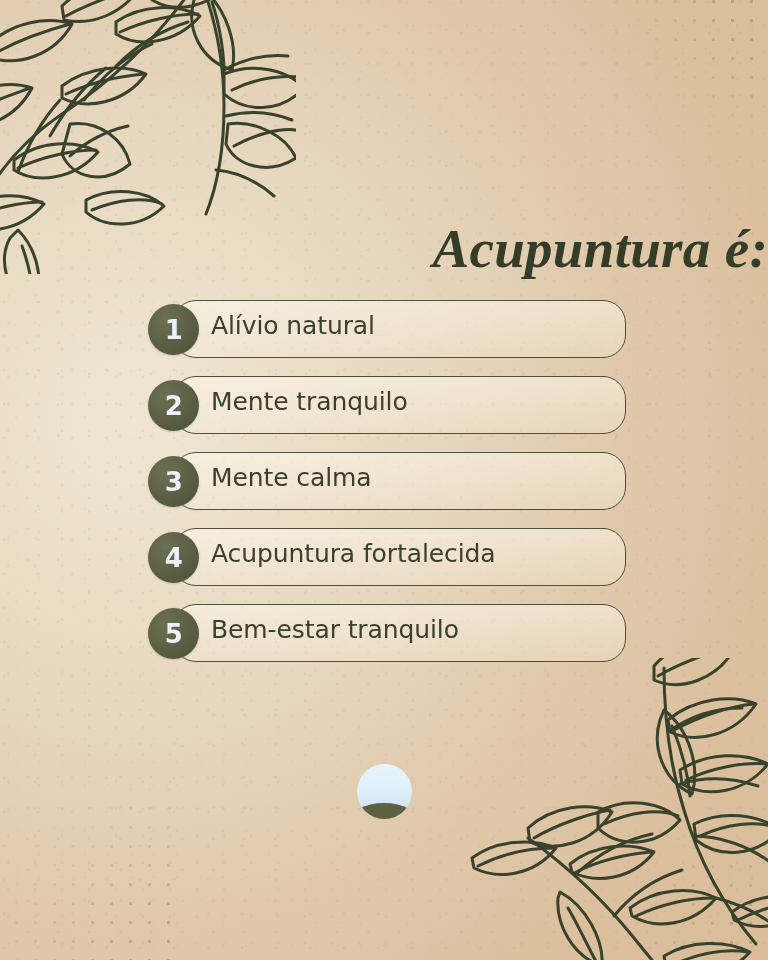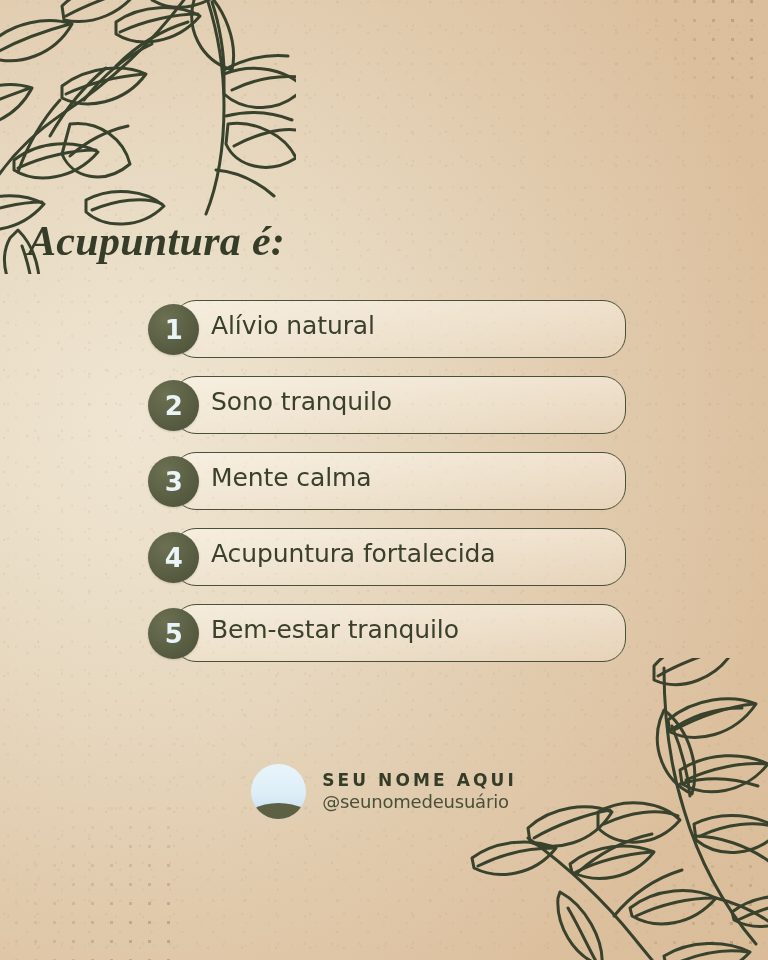--- a/index.html
+++ b/index.html
@@ -55,25 +55,25 @@
 
   .leaf-art { position:absolute; pointer-events:none; }
   .leaf-tl { left:-34px; top:-26px; width:330px; height:300px; }
   .leaf-br { right:-30px; bottom:-28px; width:330px; height:330px; }
 
   
   .title {
     position:absolute;
     left:0; right:0;
     top:217px;
-    text-align:left;
+    text-align:right;
     font-family:"Liberation Serif", serif;
     font-style:italic;
     font-weight:700;
-    font-size:42px;
+    font-size:55px;
     letter-spacing:.3px;
     color:#353d28;
     margin-left:28px;
   }
 
   
   .list {
     position:absolute;
     left:148px;
     top:300px;
@@ -334,21 +334,21 @@
         <span>1</span>
       </div>
       <div class="row-label">Alívio natural</div>
     </div>
 
     <div class="row">
       <div class="pill"></div>
       <div class="badge">
         <span>2</span>
       </div>
-      <div class="row-label">Sono tranquilo</div>
+      <div class="row-label">Mente tranquilo</div>
     </div>
 
     <div class="row">
       <div class="pill"></div>
       <div class="badge">
         <span>3</span>
       </div>
       <div class="row-label">Mente calma</div>
     </div>
 
@@ -368,19 +368,15 @@
       <div class="row-label">Bem-estar tranquilo</div>
     </div>
 
   </div>
 
   <div class="footer">
     <div class="logo">
       <div class="hill2"></div>
       <div class="hill"></div>
     </div>
-    <div class="f-text">
-      <div class="f-name">SEU NOME AQUI</div>
-      <div class="f-handle">@seunomedeusuário</div>
-    </div>
   </div>
 
 </div>
 
 </body></html>

